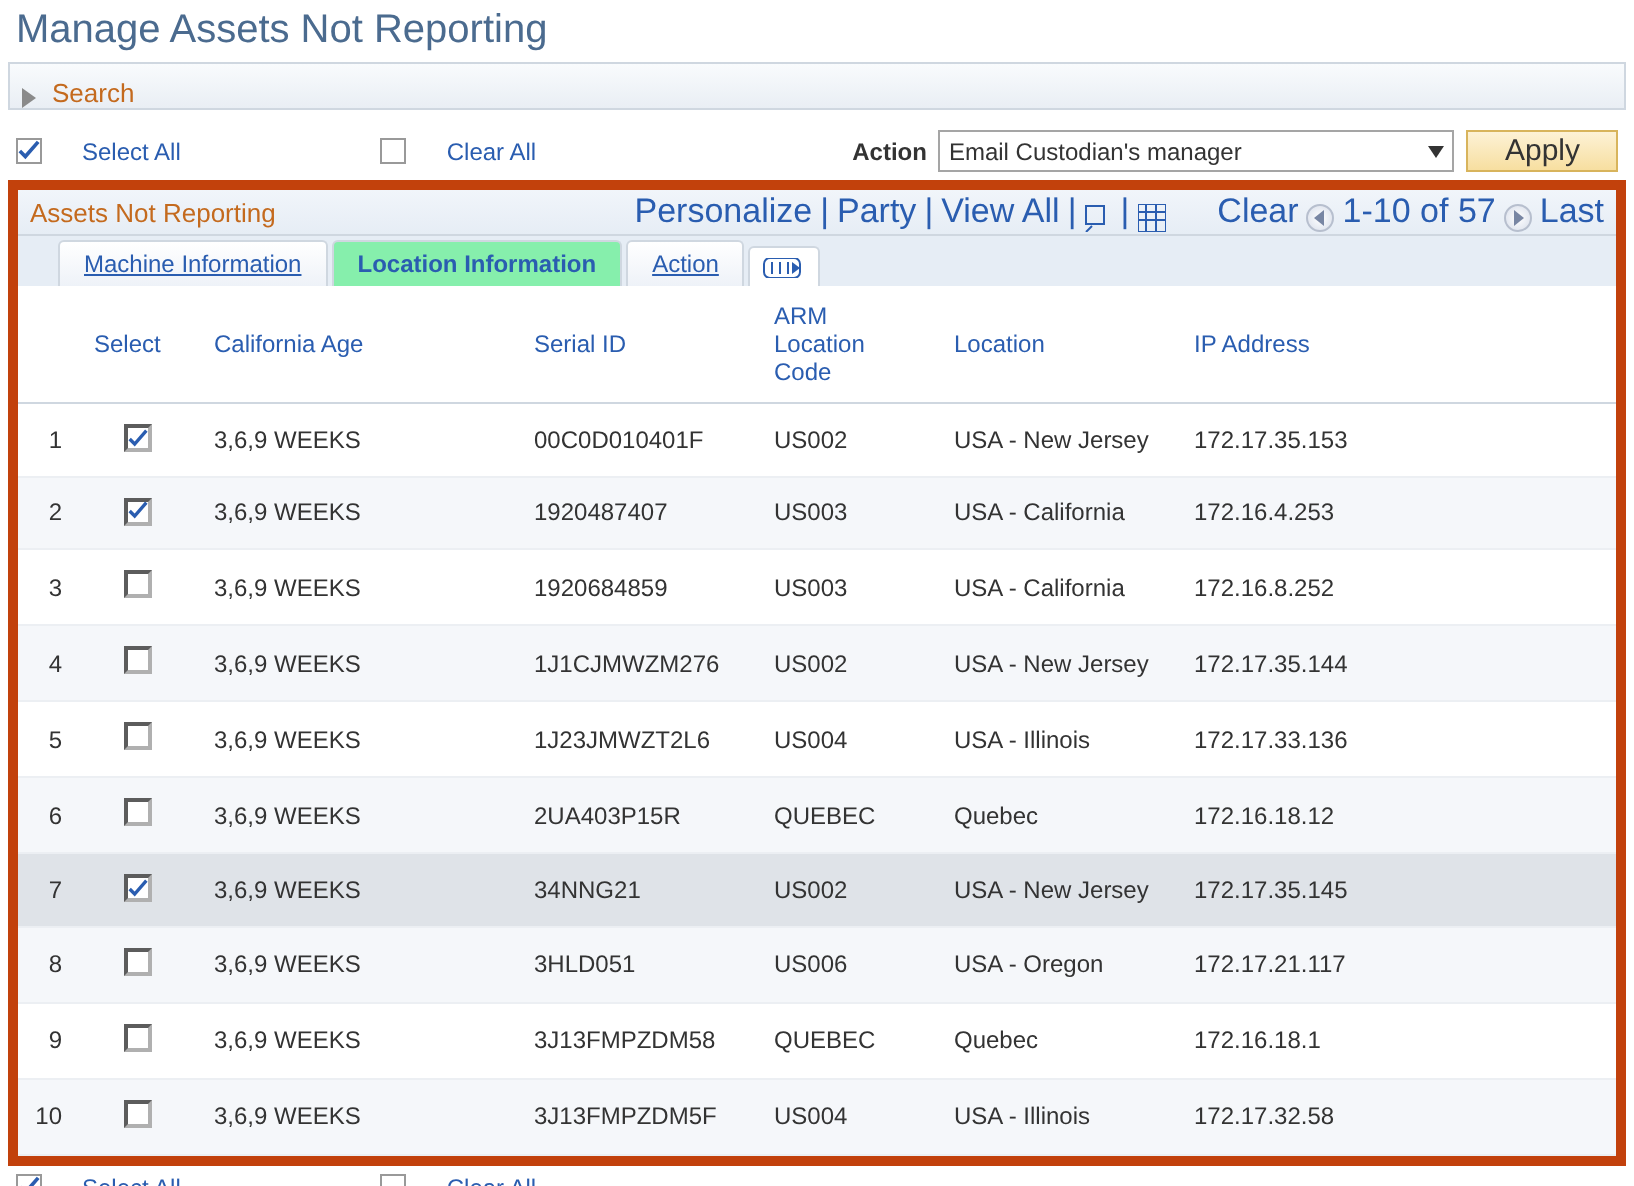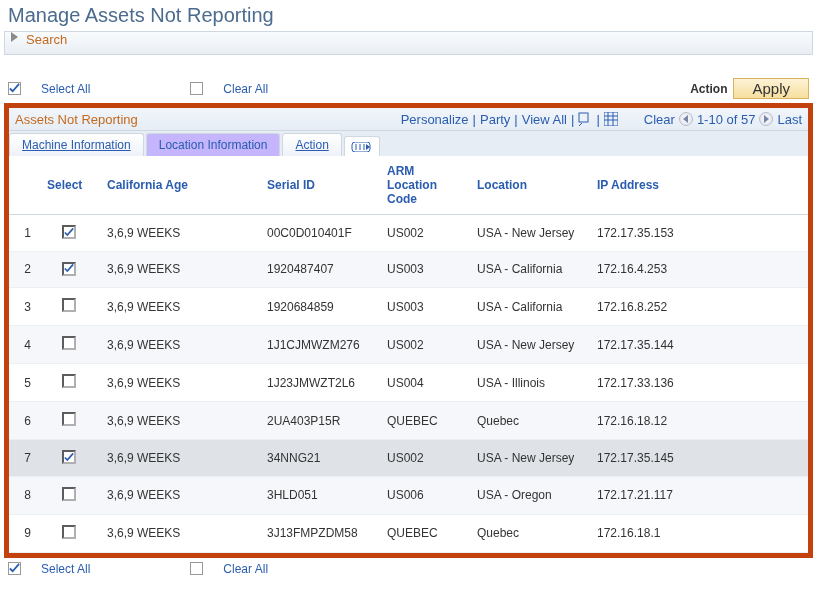--- a/index.html
+++ b/index.html
@@ -1,47 +1,47 @@
 <!DOCTYPE html>
 <html><head>
 <meta charset="utf-8">
 <style>
   *{box-sizing:border-box;margin:0;padding:0;font-family:Arial,Helvetica,sans-serif}
   body{background:#fff;color:#333;font-size:12px;width:817px}
   .page-title{color:#4b6b8f;font-size:20px;font-weight:normal;padding:4px 8px 0}
-  .search-bar{border:1px solid #cfd7e0;background:linear-gradient(#f9fbfd,#e9eef4);margin:4px 4px 19px;height:24px;display:flex;align-items:flex-start;padding:0 6px;gap:8px}
+  .search-bar{border:1px solid #cfd7e0;background:linear-gradient(#f9fbfd,#e9eef4);margin:4px 4px 6px;height:24px;display:flex;align-items:flex-end;padding:0 6px;gap:8px}
   .tri{display:inline-block;width:0;height:0;border-top:5px solid transparent;border-bottom:5px solid transparent;border-left:7px solid #8a8a8a}
   .search-label{color:#c46a1e;font-size:13px}
   .toolbar{display:flex;align-items:center;padding:4px 8px;gap:20px}
   .cb{width:13px;height:13px;border:1px solid #999;display:inline-flex;align-items:center;justify-content:center;background:#fff;cursor:pointer;position:relative;flex:0 0 auto}
   .cb svg{width:11px;height:11px}
   .link{color:#2a5db0;cursor:pointer}
   .action-block{margin-left:auto;display:flex;align-items:center;gap:6px}
   .lbl-bold{font-weight:bold}
   .select{border:1px solid #a5a5a5;background:#fff;height:21px;width:258px;padding:0 18px 0 4px;position:relative;display:flex;align-items:center}
   .select::after{content:"";position:absolute;right:4px;top:7px;border-left:4px solid transparent;border-right:4px solid transparent;border-top:6px solid #333}
   .btn{background:linear-gradient(#fdf2d6,#f7dfa0);border:1px solid #d8b45c;height:21px;padding:0 18px;cursor:pointer;font-size:15px;color:#333}
   .panel{border:5px solid #c2410c;margin:0 4px}
   .panel-hdr{background:linear-gradient(#f1f5fa,#e6edf5);display:flex;align-items:center;height:22px;padding:0 6px}
   .panel-title{color:#c46a1e;font-size:13px}
-  .hdr-right{margin-left:auto;display:flex;align-items:flex-start;gap:4px;font-size:13px}
+  .hdr-right{margin-left:auto;display:flex;align-items:flex-end;gap:4px;font-size:17px}
   .sep{color:#2a5db0}
   .small-ico{display:inline-flex;align-items:center;justify-content:center;width:14px;height:14px}
   .arrow-circ{width:14px;height:14px;border-radius:50%;background:radial-gradient(#fff,#d8deea);border:1px solid #b7bfce;display:inline-flex;align-items:center;justify-content:center}
   .arrow-circ::before{content:"";border-top:4px solid transparent;border-bottom:4px solid transparent}
   .arrow-circ.left::before{border-right:5px solid #7886a3;margin-right:1px}
   .arrow-circ.right::before{border-left:5px solid #7886a3;margin-left:1px}
-  .tabs{display:flex;align-items:flex-end;background:#e6edf5;border-top:1px solid #cfd7e0;height:26px;padding-left:0;gap:0}
+  .tabs{display:flex;align-items:flex-end;background:#e6edf5;border-top:1px solid #cfd7e0;height:26px;padding-left:20px;gap:0}
   .tab{padding:4px 12px;border:1px solid #cfd7e0;border-bottom:none;background:linear-gradient(#fff,#eef2f8);color:#2a5db0;cursor:pointer;border-radius:3px 3px 0 0;margin-right:2px}
   .tab .t-txt{text-decoration:underline}
-  .tab.active{background:#c4b5fd;font-weight:normal;color:#2a5db0}
+  .tab.active{background:#86efac;font-weight:bold;color:#2a5db0}
   .tab.active .t-txt{text-decoration:none}
   .tab-extra{width:36px;border:1px solid #cfd7e0;border-bottom:none;border-radius:3px 3px 0 0;background:#fff;height:20px;display:flex;align-items:center;justify-content:center}
   table.grid{width:100%;border-collapse:collapse}
-  table.grid th{background:#fff;color:#2a5db0;text-align:left;font-weight:bold;padding:8px;border-bottom:1px solid #cfd7e0;font-size:12px}
+  table.grid th{background:#fff;color:#2a5db0;text-align:left;font-weight:normal;padding:8px;border-bottom:1px solid #cfd7e0;font-size:12px}
   table.grid td{padding:10px 8px;border-bottom:1px solid #eceff3;vertical-align:middle;font-size:12px;color:#333}
   table.grid tbody tr:nth-child(even){background:#f5f7fa}
   table.grid tbody tr.sel{background:#dfe3e8}
   .idx{text-align:right;padding-right:10px;color:#333}
   .cb-cell .cb{border:2px inset #b0b0b0;width:14px;height:14px}
 </style>
 </head>
 <body>
 
 <h1 class="page-title">Manage Assets Not Reporting</h1>
@@ -57,20 +57,23 @@
         <path d="M1 6 L4 9 L11 1" stroke="#2a5db0" stroke-width="2" fill="none"></path>
       </svg>
   </span>
   <span class="link">Select All</span>
   <span style="width:60px"></span>
   <span class="cb"></span>
   <span class="link">Clear All</span>
 
   <div class="action-block">
     <span class="lbl-bold">Action</span>
+    <div class="select">
+      <span>Email Custodian's manager</span>
+    </div>
     <button class="btn">Apply</button>
   </div>
 </div>
 
 <div class="panel">
   <div class="panel-hdr">
     <span class="panel-title">Assets Not Reporting</span>
     <div class="hdr-right">
       <span class="link">Personalize</span>
       <span class="sep">|</span>
@@ -212,20 +215,29 @@
         </tr>
         <tr>
           <td class="idx">9</td>
           <td class="cb-cell" style="text-align: center;"><span class="cb"></span></td>
           <td>3,6,9 WEEKS</td>
           <td>3J13FMPZDM58</td>
           <td>QUEBEC</td>
           <td>Quebec</td>
           <td>172.16.18.1</td>
         </tr>
+        <tr>
+          <td class="idx">10</td>
+          <td class="cb-cell" style="text-align: center;"><span class="cb"></span></td>
+          <td>3,6,9 WEEKS</td>
+          <td>3J13FMPZDM5F</td>
+          <td>US004</td>
+          <td>USA - Illinois</td>
+          <td>172.17.32.58</td>
+        </tr>
       </tbody>
   </table>
 </div>
 
 <div class="toolbar">
   <span class="cb">
     <svg viewBox="0 0 12 12">
         <path d="M1 6 L4 9 L11 1" stroke="#2a5db0" stroke-width="2" fill="none"></path>
       </svg>
   </span>

